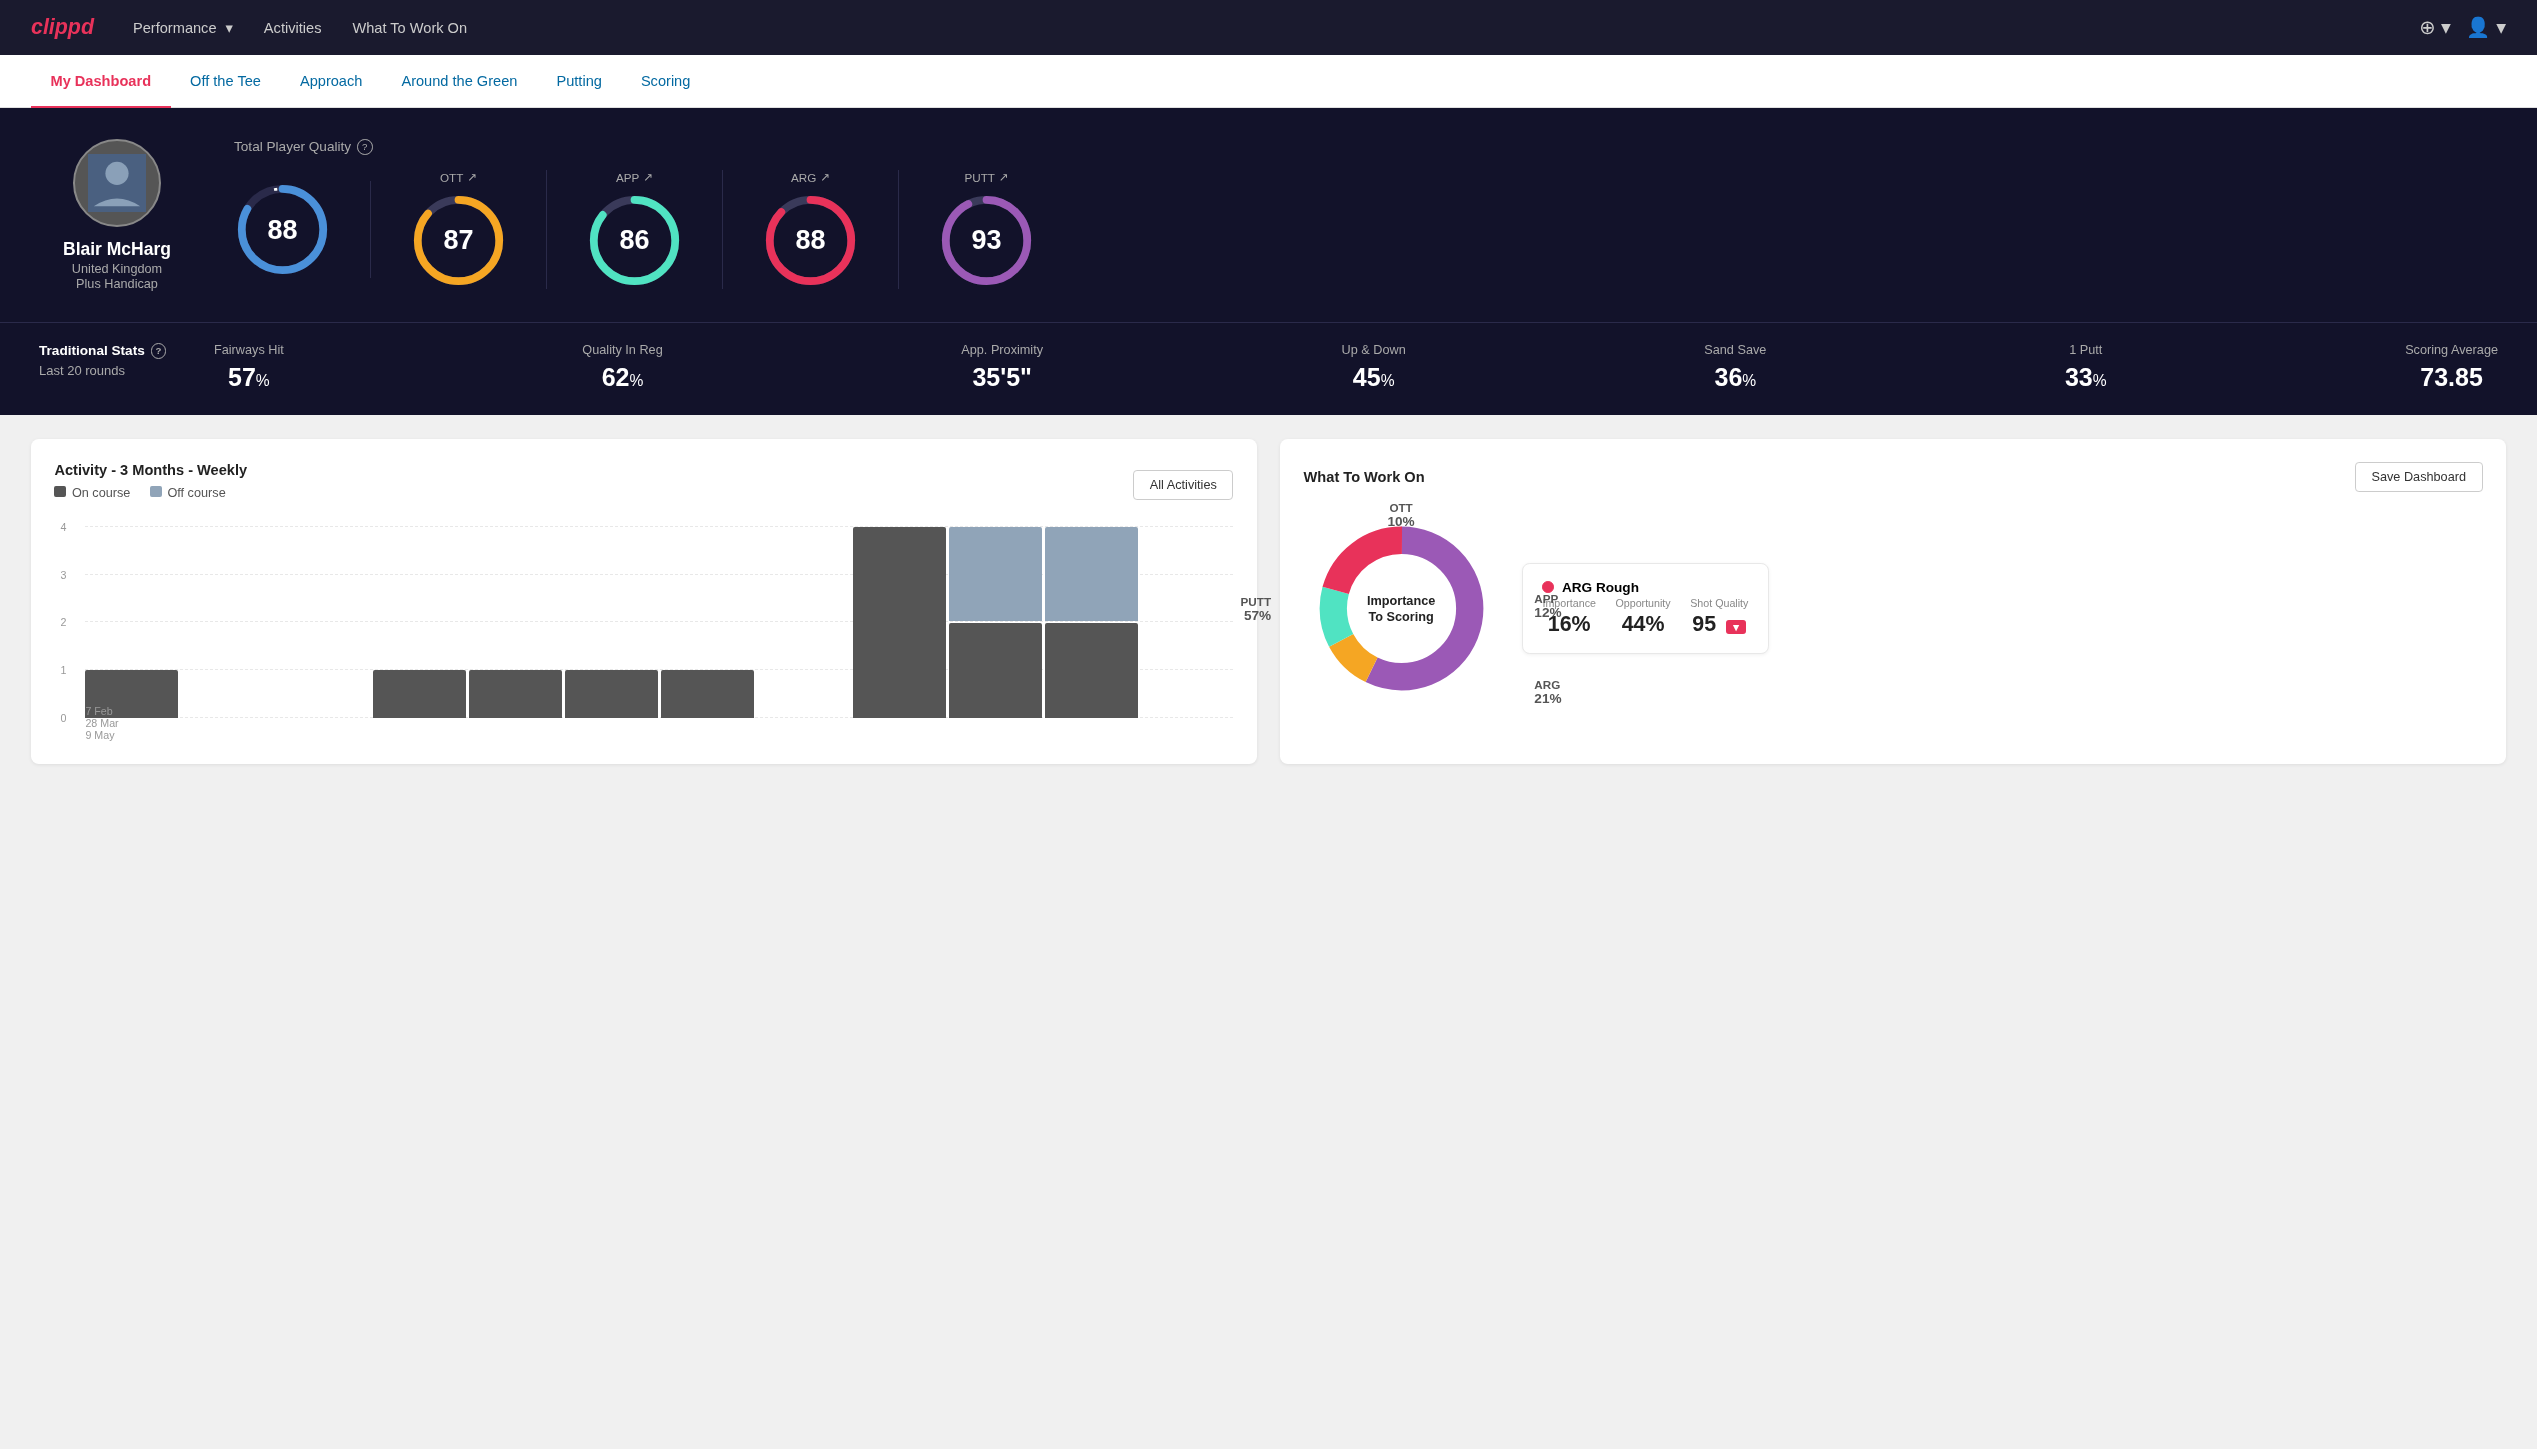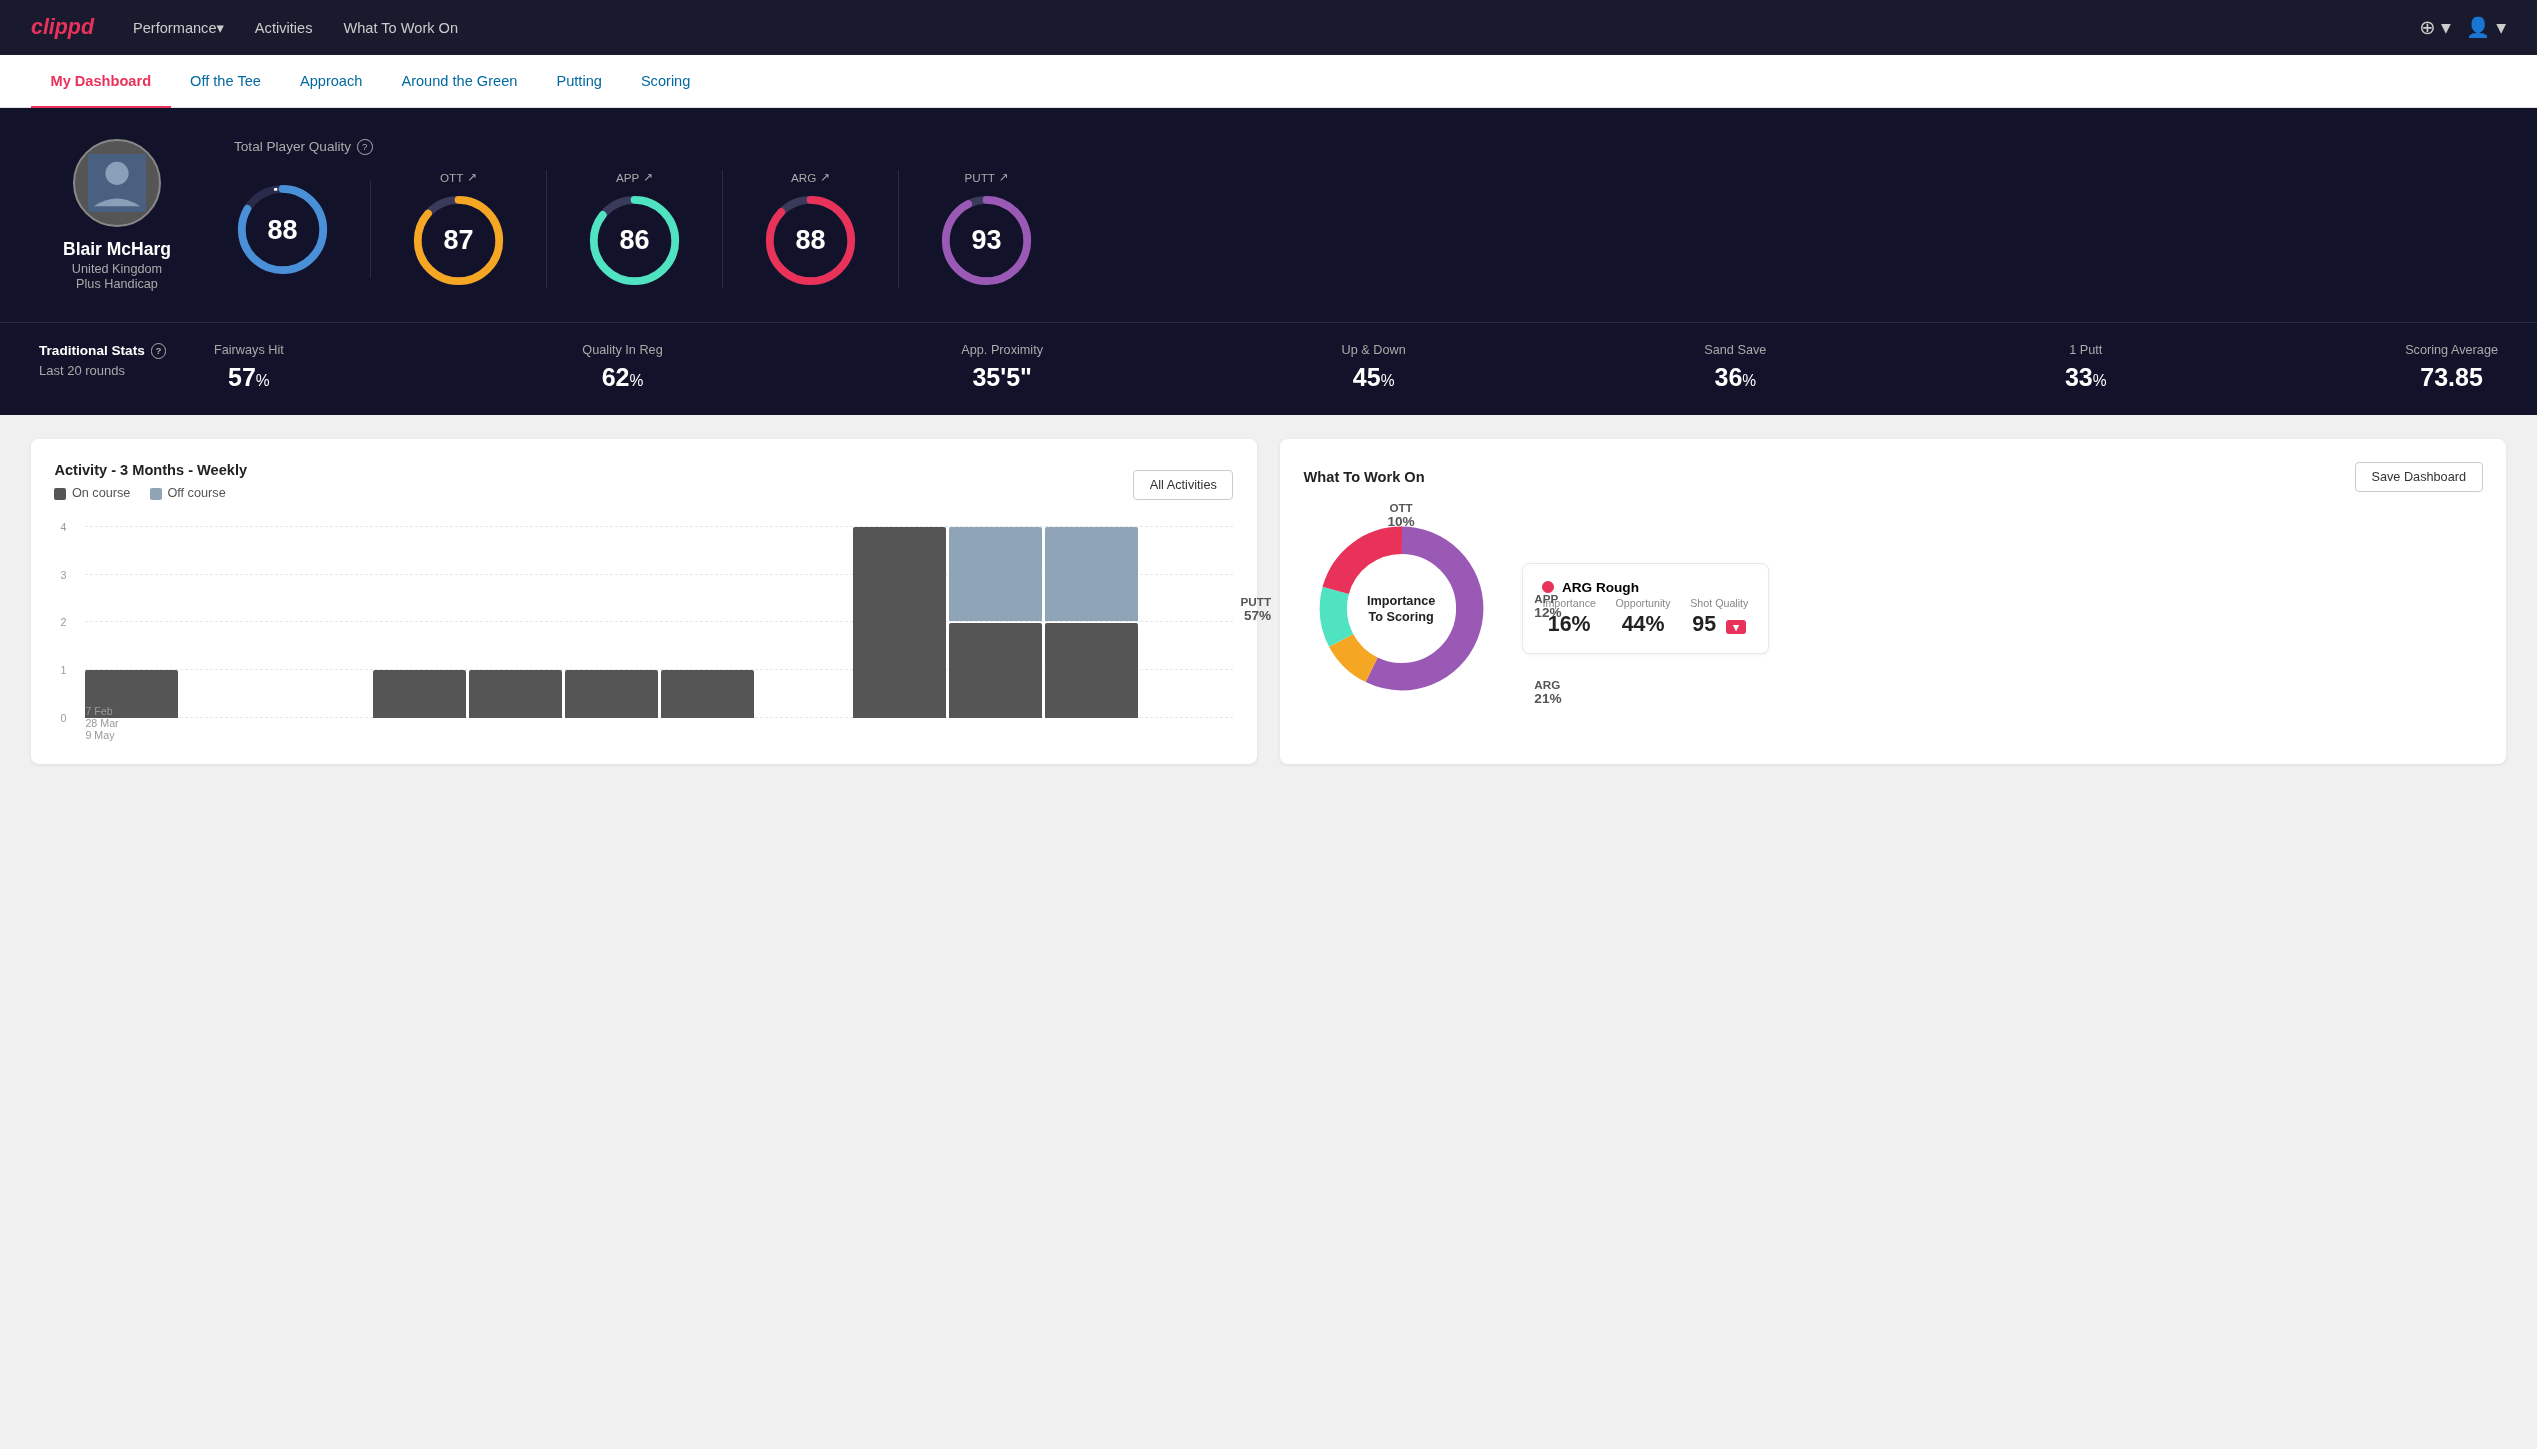--- a/index.html
+++ b/index.html
@@ -15,21 +15,21 @@
       gap: 39px;
     }
     .logo { color: #e8325a; font-size: 21.4px; font-weight: 700; font-style: italic; }
     .nav-links { display: flex; gap: 31px; }
     .nav-link {
       color: #ccc;
       font-size: 14.6px;
       cursor: pointer;
       display: flex;
       align-items: center;
-      gap: 0;
+      gap: 9px;
     }
     .nav-right { margin-left: auto; display: flex; align-items: center; gap: 15.6px; }
     .nav-icon-btn {
       color: #ccc;
       font-size: 19.5px;
       cursor: pointer;
       display: flex;
       align-items: center;
       gap: 3.9px;
     }
@@ -145,21 +145,21 @@
       border-radius: 3.9px;
       padding: 6.8px 15.6px;
       font-size: 12.7px;
       cursor: pointer;
       background: #fff;
       color: #333;
     }
 
     
     .chart-legend { display: flex; gap: 19.5px; align-items: center; margin-bottom: 7.8px; }
-    .legend-item { display: flex; align-items: flex-end; gap: 5.8px; font-size: 12.7px; color: #555; }
+    .legend-item { display: flex; align-items: flex-start; gap: 5.8px; font-size: 12.7px; color: #555; }
     .legend-dot { width: 11.7px; height: 11.7px; border-radius: 1.9px; }
     .chart-area { position: relative; height: 214px; margin-top: 7.8px; }
     .chart-grid { position: absolute; top: 0; left: 29px; right: 0; bottom: 23.4px; }
 
     
     .donut-area {
       display: flex;
       gap: 23.4px;
       align-items: center;
     }

